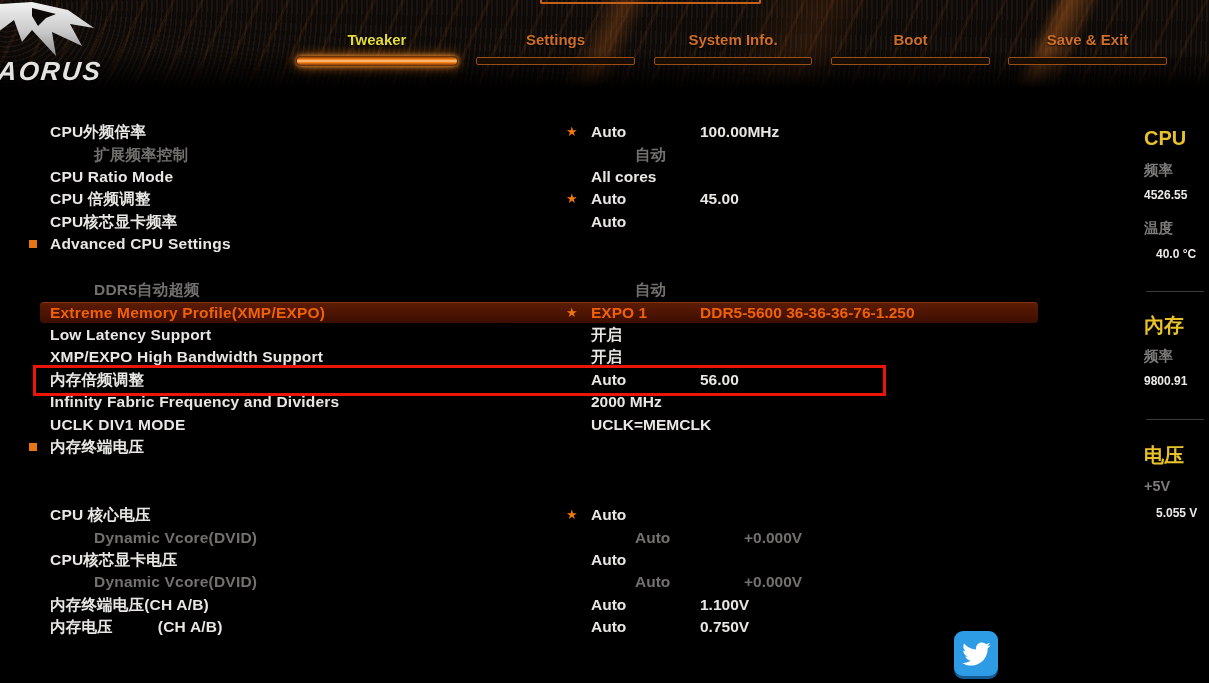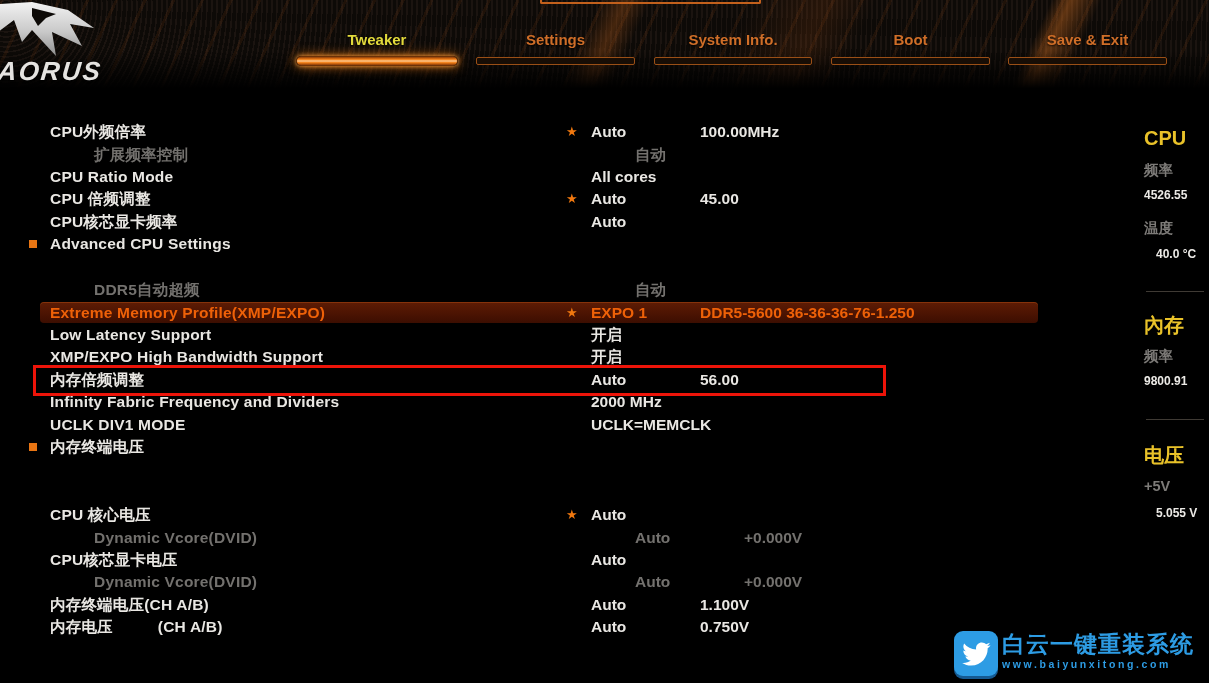--- a/index.html
+++ b/index.html
@@ -235,19 +235,15 @@
     <div class="sb-label" style="top:478px">+5V</div>
     <div class="sb-value indent" style="top:506px">5.055 V</div>
   </aside>
 
   <div class="watermark">
     <div class="wm-icon">
       <svg width="30" height="30" viewBox="0 0 24 24">
         <path fill="#ffffff" d="M23.643 4.937c-.835.37-1.732.62-2.675.733.962-.576 1.7-1.49 2.048-2.578-.9.534-1.897.922-2.958 1.13-.85-.904-2.06-1.47-3.4-1.47-2.572 0-4.658 2.086-4.658 4.66 0 .364.042.718.12 1.06-3.873-.195-7.304-2.05-9.602-4.868-.4.69-.63 1.49-.63 2.342 0 1.616.823 3.043 2.072 3.878-.764-.025-1.482-.234-2.11-.583v.06c0 2.257 1.605 4.14 3.737 4.568-.392.106-.803.162-1.227.162-.3 0-.593-.028-.877-.082.593 1.85 2.313 3.198 4.352 3.234-1.595 1.25-3.604 1.995-5.786 1.995-.376 0-.747-.022-1.112-.065 2.062 1.323 4.51 2.093 7.14 2.093 8.57 0 13.255-7.098 13.255-13.254 0-.2-.005-.402-.014-.602.91-.658 1.7-1.477 2.323-2.41z"></path>
       </svg>
     </div>
-    <div class="wm-text">
-      <div class="wm-title">白云一键重装系统</div>
-      <div class="wm-url">www.baiyunxitong.com</div>
-    </div>
   </div>
 
 </div>
 
 </body></html>

